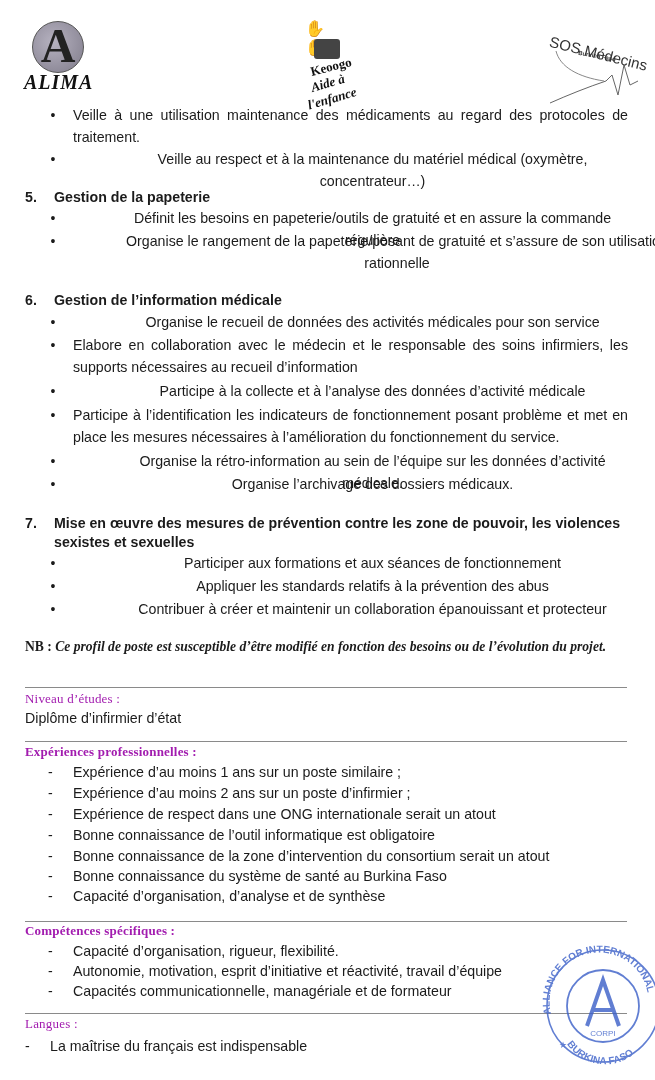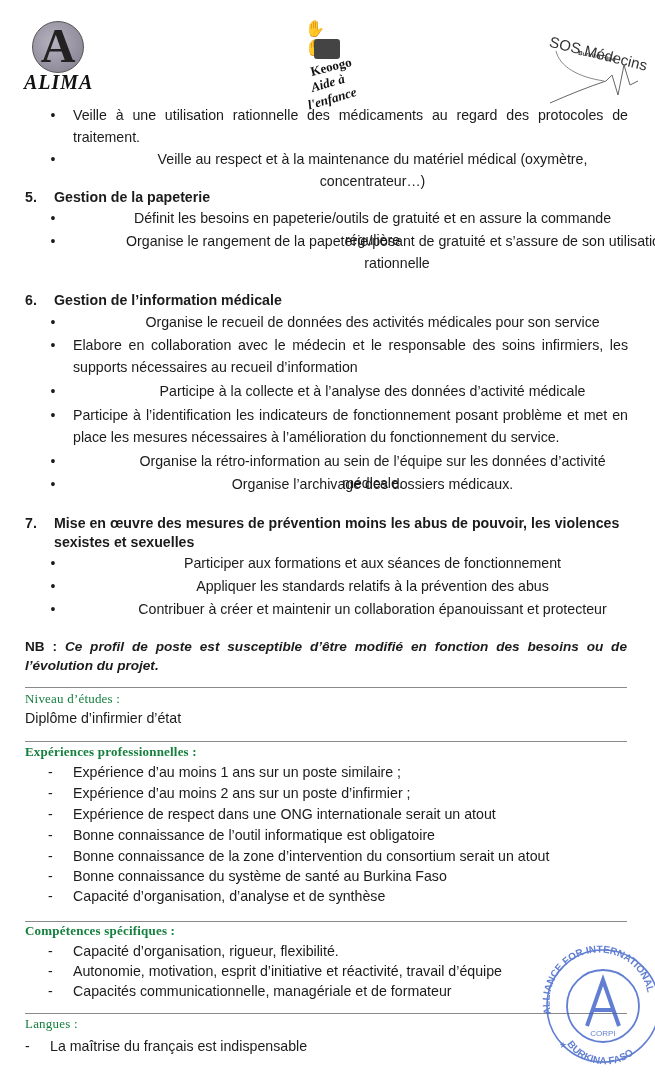--- a/index.html
+++ b/index.html
@@ -34,27 +34,27 @@
     .content { position: absolute; left: 0; top: 0; width: 655px; }
     .bul { position: absolute; left: 48px; width: 580px; font-size: 14.2px; line-height: 22px; }
     .bul .dot { position: absolute; left: 0; top: 0; width: 10px; text-align: center; font-size: 14px; }
     .bul .txt { position: absolute; left: 25px; right: 0; text-align: justify; }
     .bul.nj .txt { text-align: center; margin-left: 44px; }
 
     .sec { position: absolute; left: 25px; font-weight: bold; font-size: 14.2px; line-height: 19px; width: 600px; }
     .sec .num { position: absolute; left: 0; top: 0; }
     .sec .ttl { position: absolute; left: 29px; top: 0; width: 570px; }
 
-    .nb { position: absolute; left: 25px; top: 637px; width: 602px; font-family: Liberation Sans, sans-serif; font-size: 13.6px; line-height: 19px; text-align: justify; }
+    .nb { position: absolute; left: 25px; top: 637px; width: 602px; font-family: Liberation Serif, serif; font-size: 13.6px; line-height: 19px; text-align: justify; }
     .nb b { font-weight: bold; font-style: normal; }
     .nb i { font-weight: bold; font-style: italic; }
 
     .rule { position: absolute; left: 25px; width: 602px; height: 0; border-top: 1px solid #8a8a8a; }
 
-    .flabel { position: absolute; left: 25px; font-family: "Liberation Serif", serif; font-size: 13px; color: #15803d; letter-spacing: 0.2px; }
+    .flabel { position: absolute; left: 25px; font-family: "Liberation Serif", serif; font-size: 13px; color: #a21caf; letter-spacing: 0.2px; }
     .fvalue { position: absolute; left: 25px; font-size: 14.2px; }
 
     .dash { position: absolute; left: 48px; width: 560px; font-size: 14.2px; line-height: 20px; }
     .dash .d { position: absolute; left: 0; top: 0; }
     .dash .txt { position: absolute; left: 25px; white-space: nowrap; }
     .dash.lang { left: 25px; }
 
     
     .stamp { position: absolute; left: 537px; top: 940px; width: 118px; height: 125px; opacity: 0.8; }
   </style>
@@ -85,21 +85,21 @@
       </svg>
       <div class="title">SOS Médecins</div>
       <div class="sub">Burkina Faso</div>
     </div>
   </div>
 
   <div class="content">
 
     <div class="bul" style="top:104px;height:44px;">
       <span class="dot">•</span>
-      <span class="txt">Veille à une utilisation rationnelle des médicaments au regard des protocoles de traitement.</span>
+      <span class="txt">Veille à une utilisation maintenance des médicaments au regard des protocoles de traitement.</span>
     </div>
     <div class="bul nj" style="top:148px;">
       <span class="dot">•</span>
       <span class="txt">Veille au respect et à la maintenance du matériel médical (oxymètre, concentrateur…)</span>
     </div>
 
     <div class="sec" style="top:188px;">
       <span class="num">5.</span>
       <span class="ttl">Gestion de la papeterie</span>
     </div>
@@ -136,21 +136,21 @@
       <span class="dot">•</span>
       <span class="txt">Organise la rétro-information au sein de l’équipe sur les données d’activité médicale.</span>
     </div>
     <div class="bul nj" style="top:473px;">
       <span class="dot">•</span>
       <span class="txt">Organise l’archivage des dossiers médicaux.</span>
     </div>
 
     <div class="sec" style="top:514px;height:40px;">
       <span class="num">7.</span>
-      <span class="ttl">Mise en œuvre des mesures de prévention moins les abus de pouvoir, les violences sexistes et sexuelles</span>
+      <span class="ttl">Mise en œuvre des mesures de prévention contre les zone de pouvoir, les violences sexistes et sexuelles</span>
     </div>
     <div class="bul nj" style="top:552px;">
       <span class="dot">•</span>
       <span class="txt">Participer aux formations et aux séances de fonctionnement</span>
     </div>
     <div class="bul nj" style="top:575px;">
       <span class="dot">•</span>
       <span class="txt">Appliquer les standards relatifs à la prévention des abus</span>
     </div>
     <div class="bul nj" style="top:598px;">

